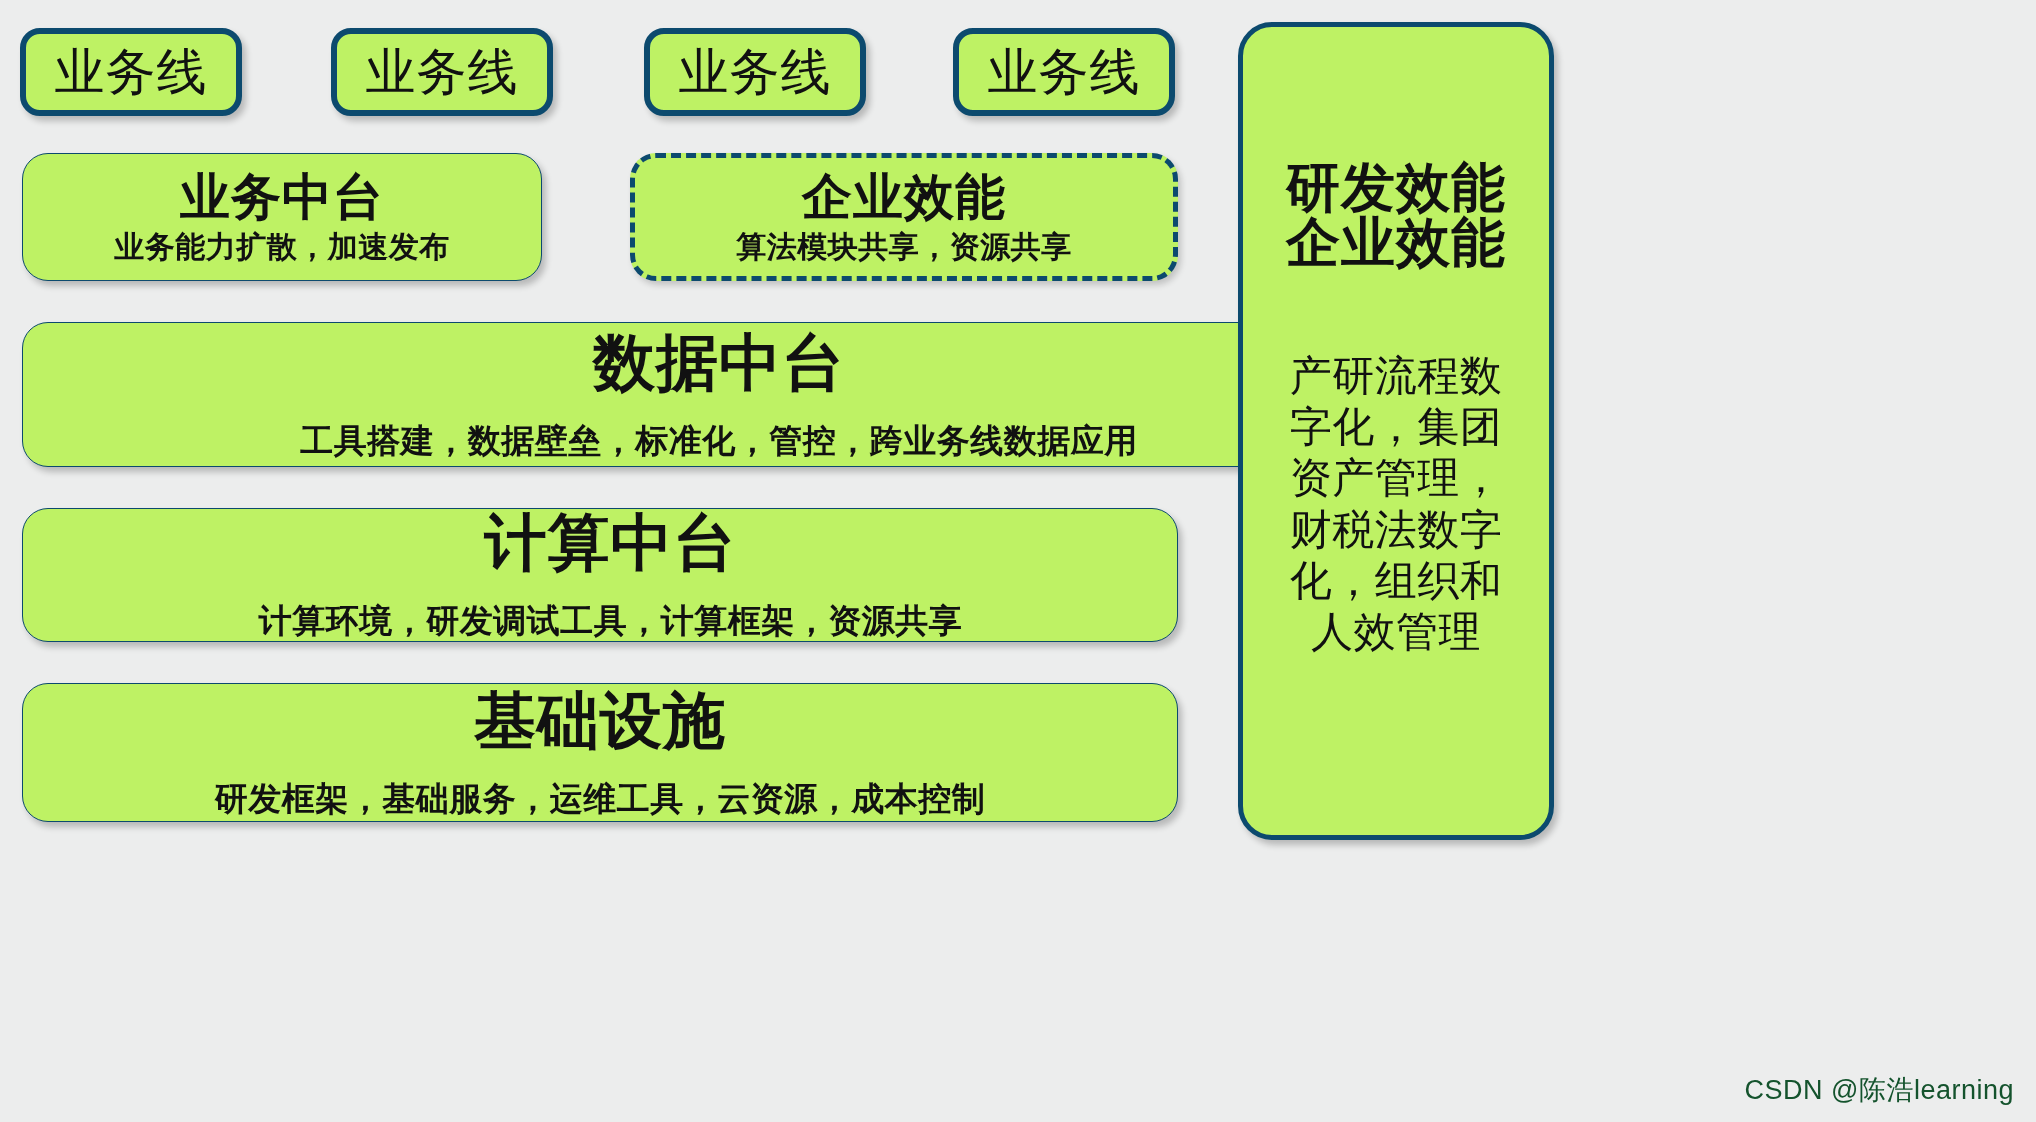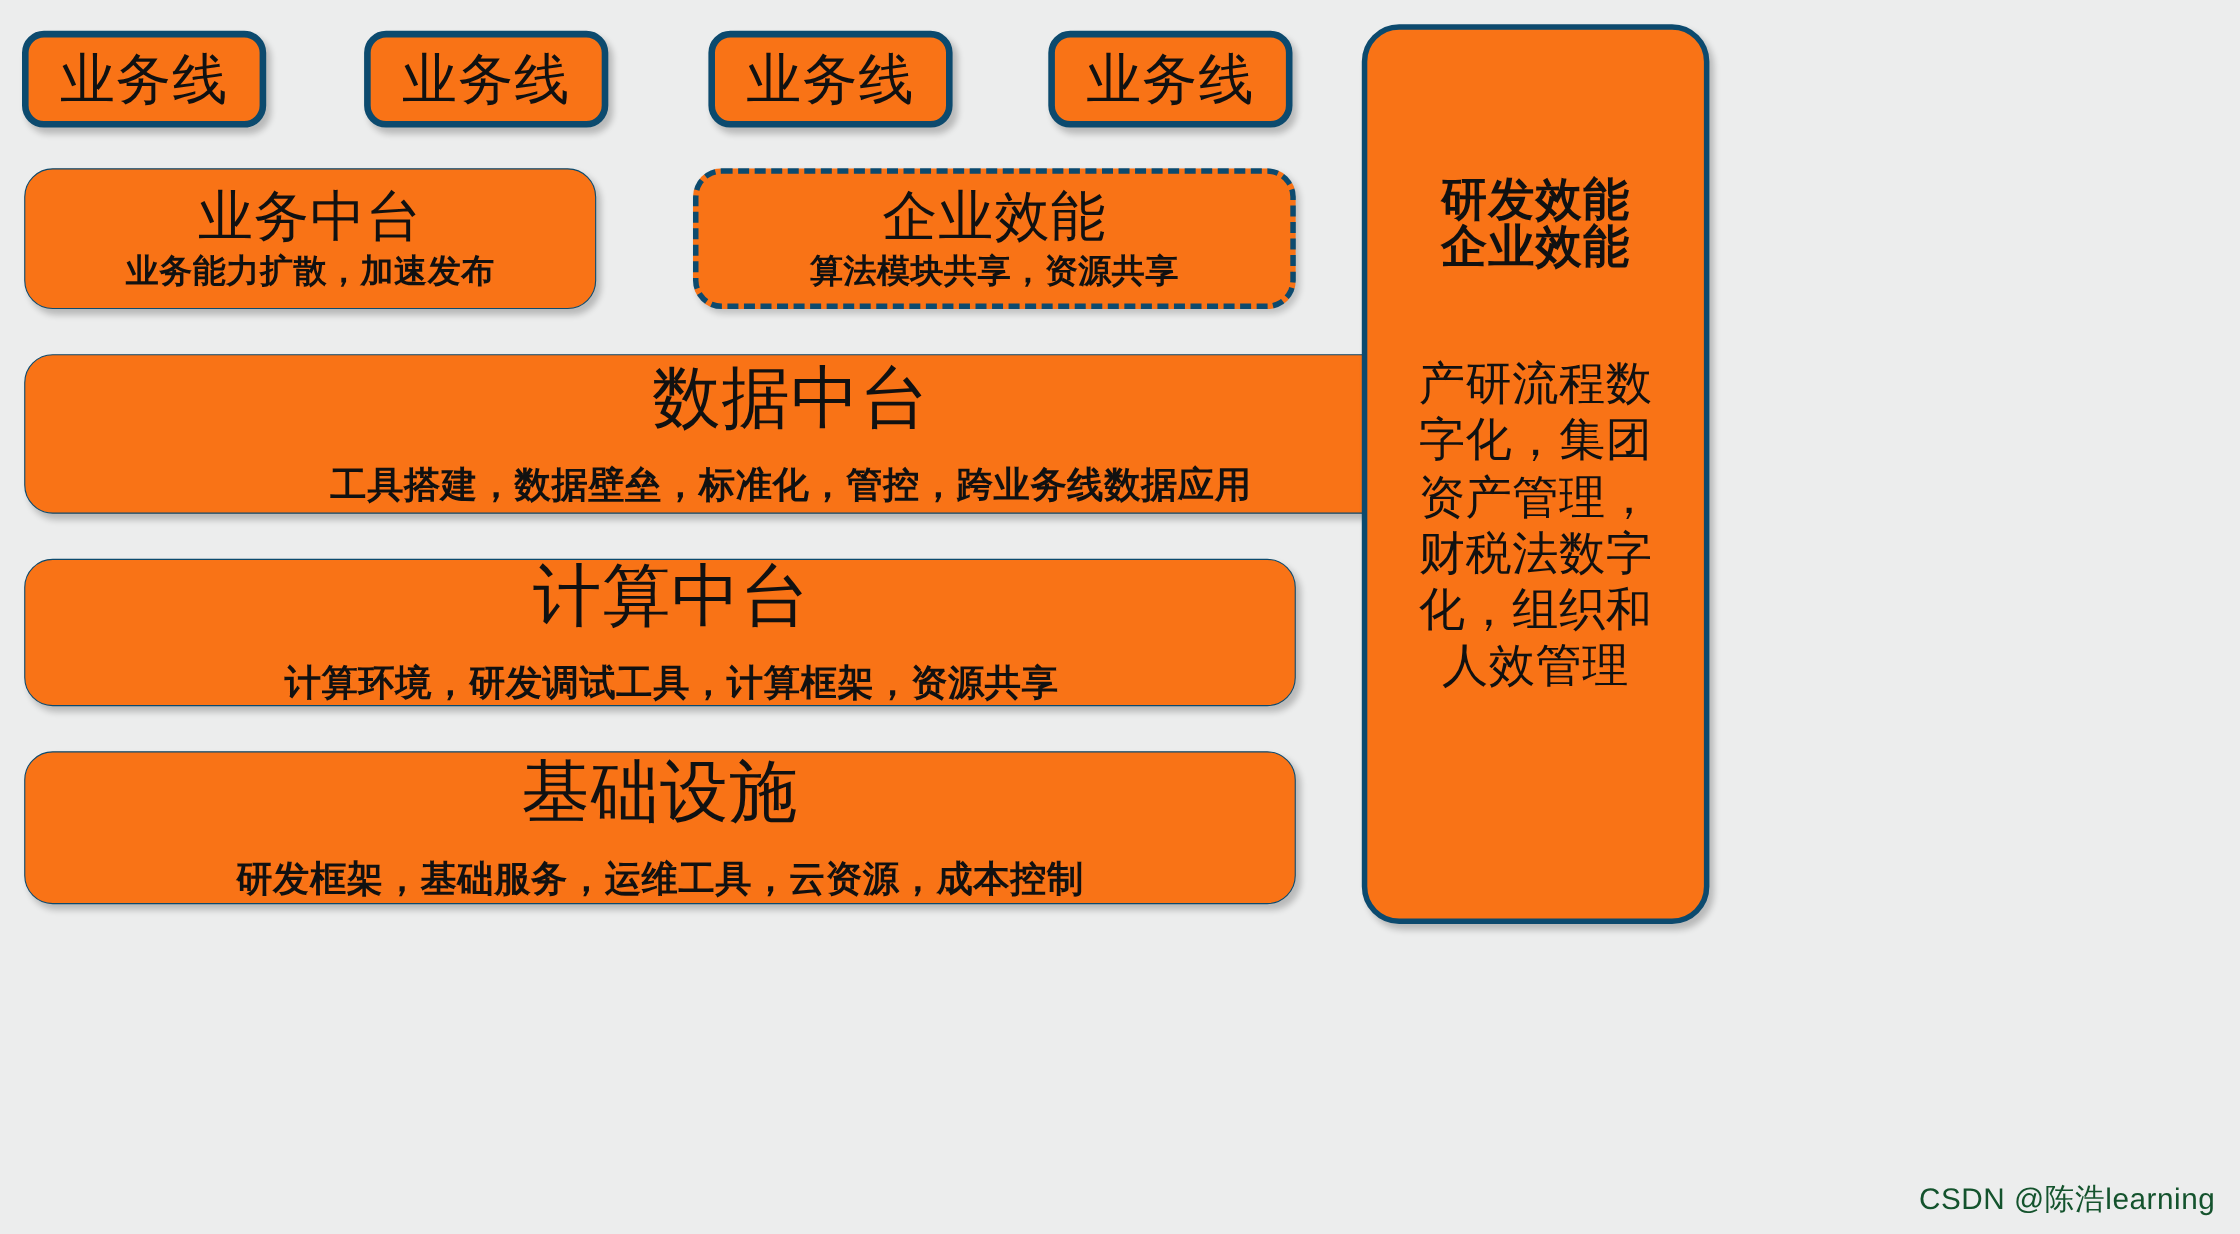--- a/index.html
+++ b/index.html
@@ -16,21 +16,21 @@
   }
   #canvas {
     position: relative;
     width: 2036px;
     height: 1122px;
   }
 
   
   .card {
     position: absolute;
-    background: #f97316;
+    background: #bef264;
     border: 1px solid #0c4a6e;
     border-radius: 26px;
     box-sizing: border-box;
     box-shadow: 4px 5px 6px rgba(0,0,0,0.22);
     display: flex;
     flex-direction: column;
     align-items: center;
     justify-content: center;
     text-align: center;
     color: #111111;
@@ -49,21 +49,21 @@
   .chip .chip-label {
     font-size: 50px;
     font-weight: 400;
     letter-spacing: 1px;
     line-height: 1;
   }
 
   
   .layer-title {
     font-size: 50px;
-    font-weight: 400;
+    font-weight: 700;
     line-height: 1.05;
     letter-spacing: 1px;
   }
   .layer-title.big {
     font-size: 62px;
   }
   .layer-sub {
     font-size: 30px;
     font-weight: 700;
     line-height: 1.1;
@@ -76,21 +76,21 @@
   }
 
   
   #side-panel {
     border-radius: 34px;
     border-width: 5px;
     justify-content: flex-start;
     padding: 0 14px;
   }
   #side-panel .side-title {
-    font-size: 42px;
+    font-size: 54px;
     font-weight: 700;
     line-height: 1.12;
     margin-top: 130px;
     letter-spacing: 1px;
   }
   #side-panel .side-body {
     font-size: 42px;
     font-weight: 400;
     line-height: 1.22;
     margin-top: 72px;

